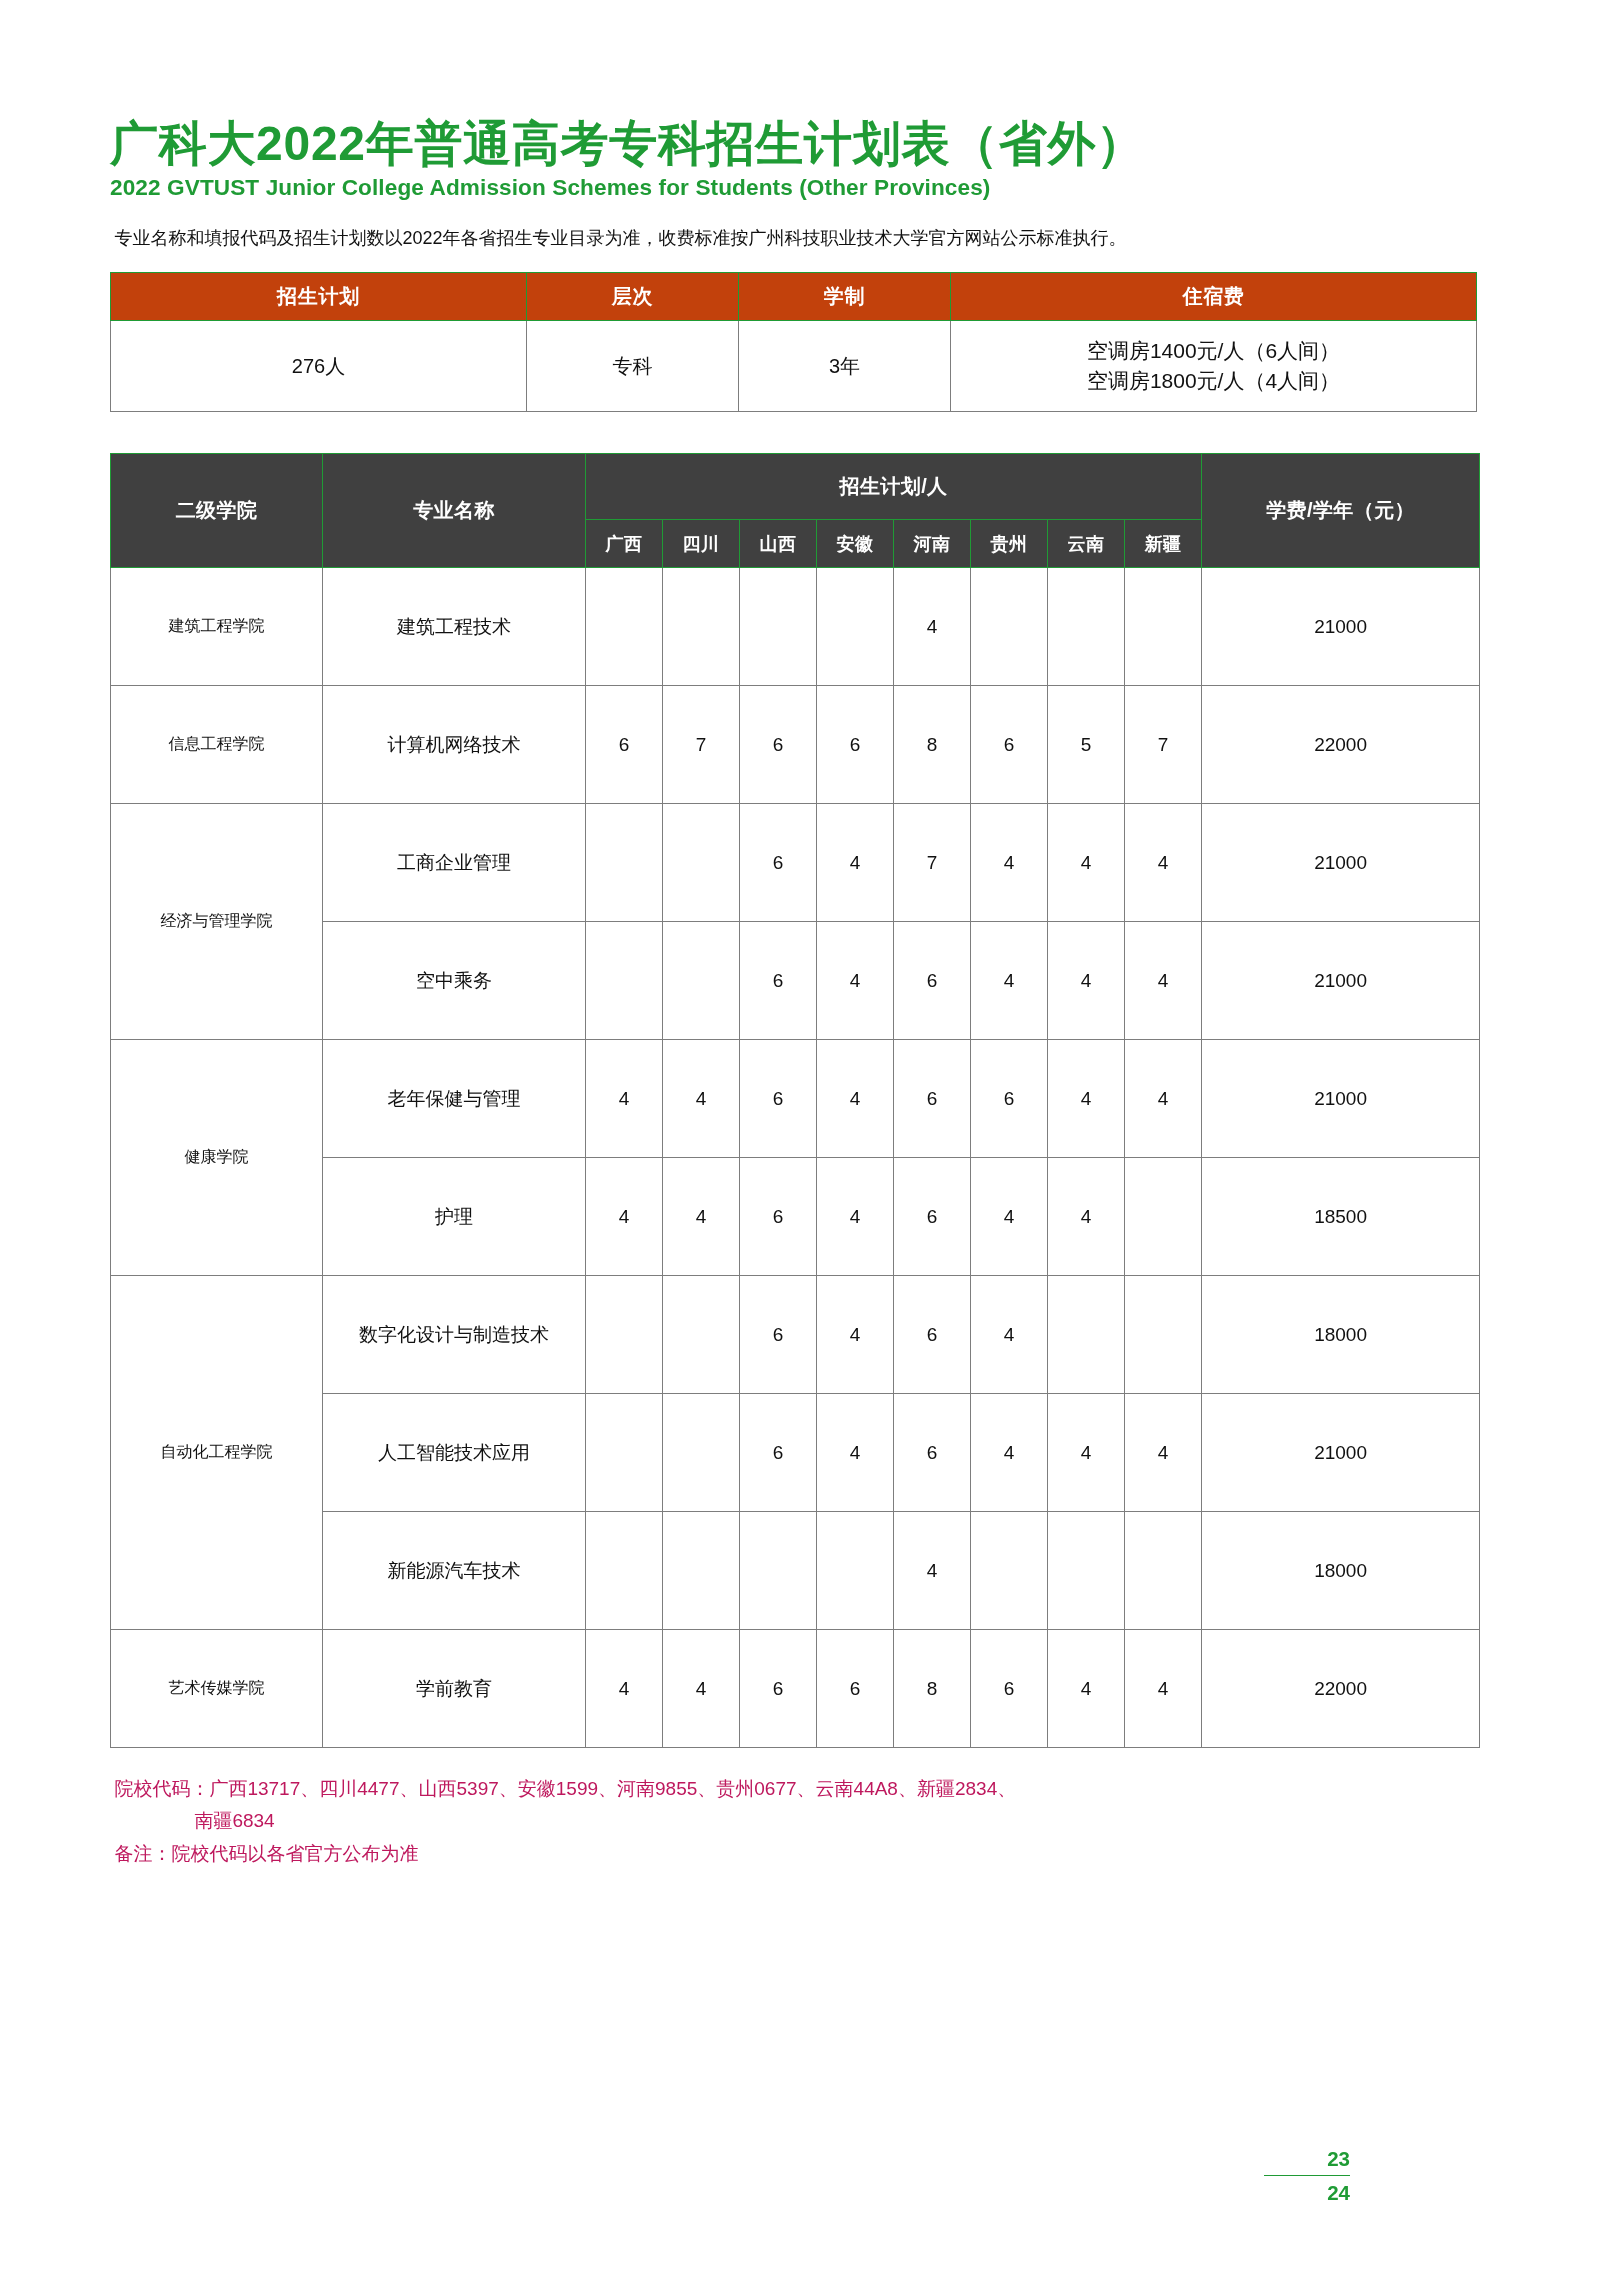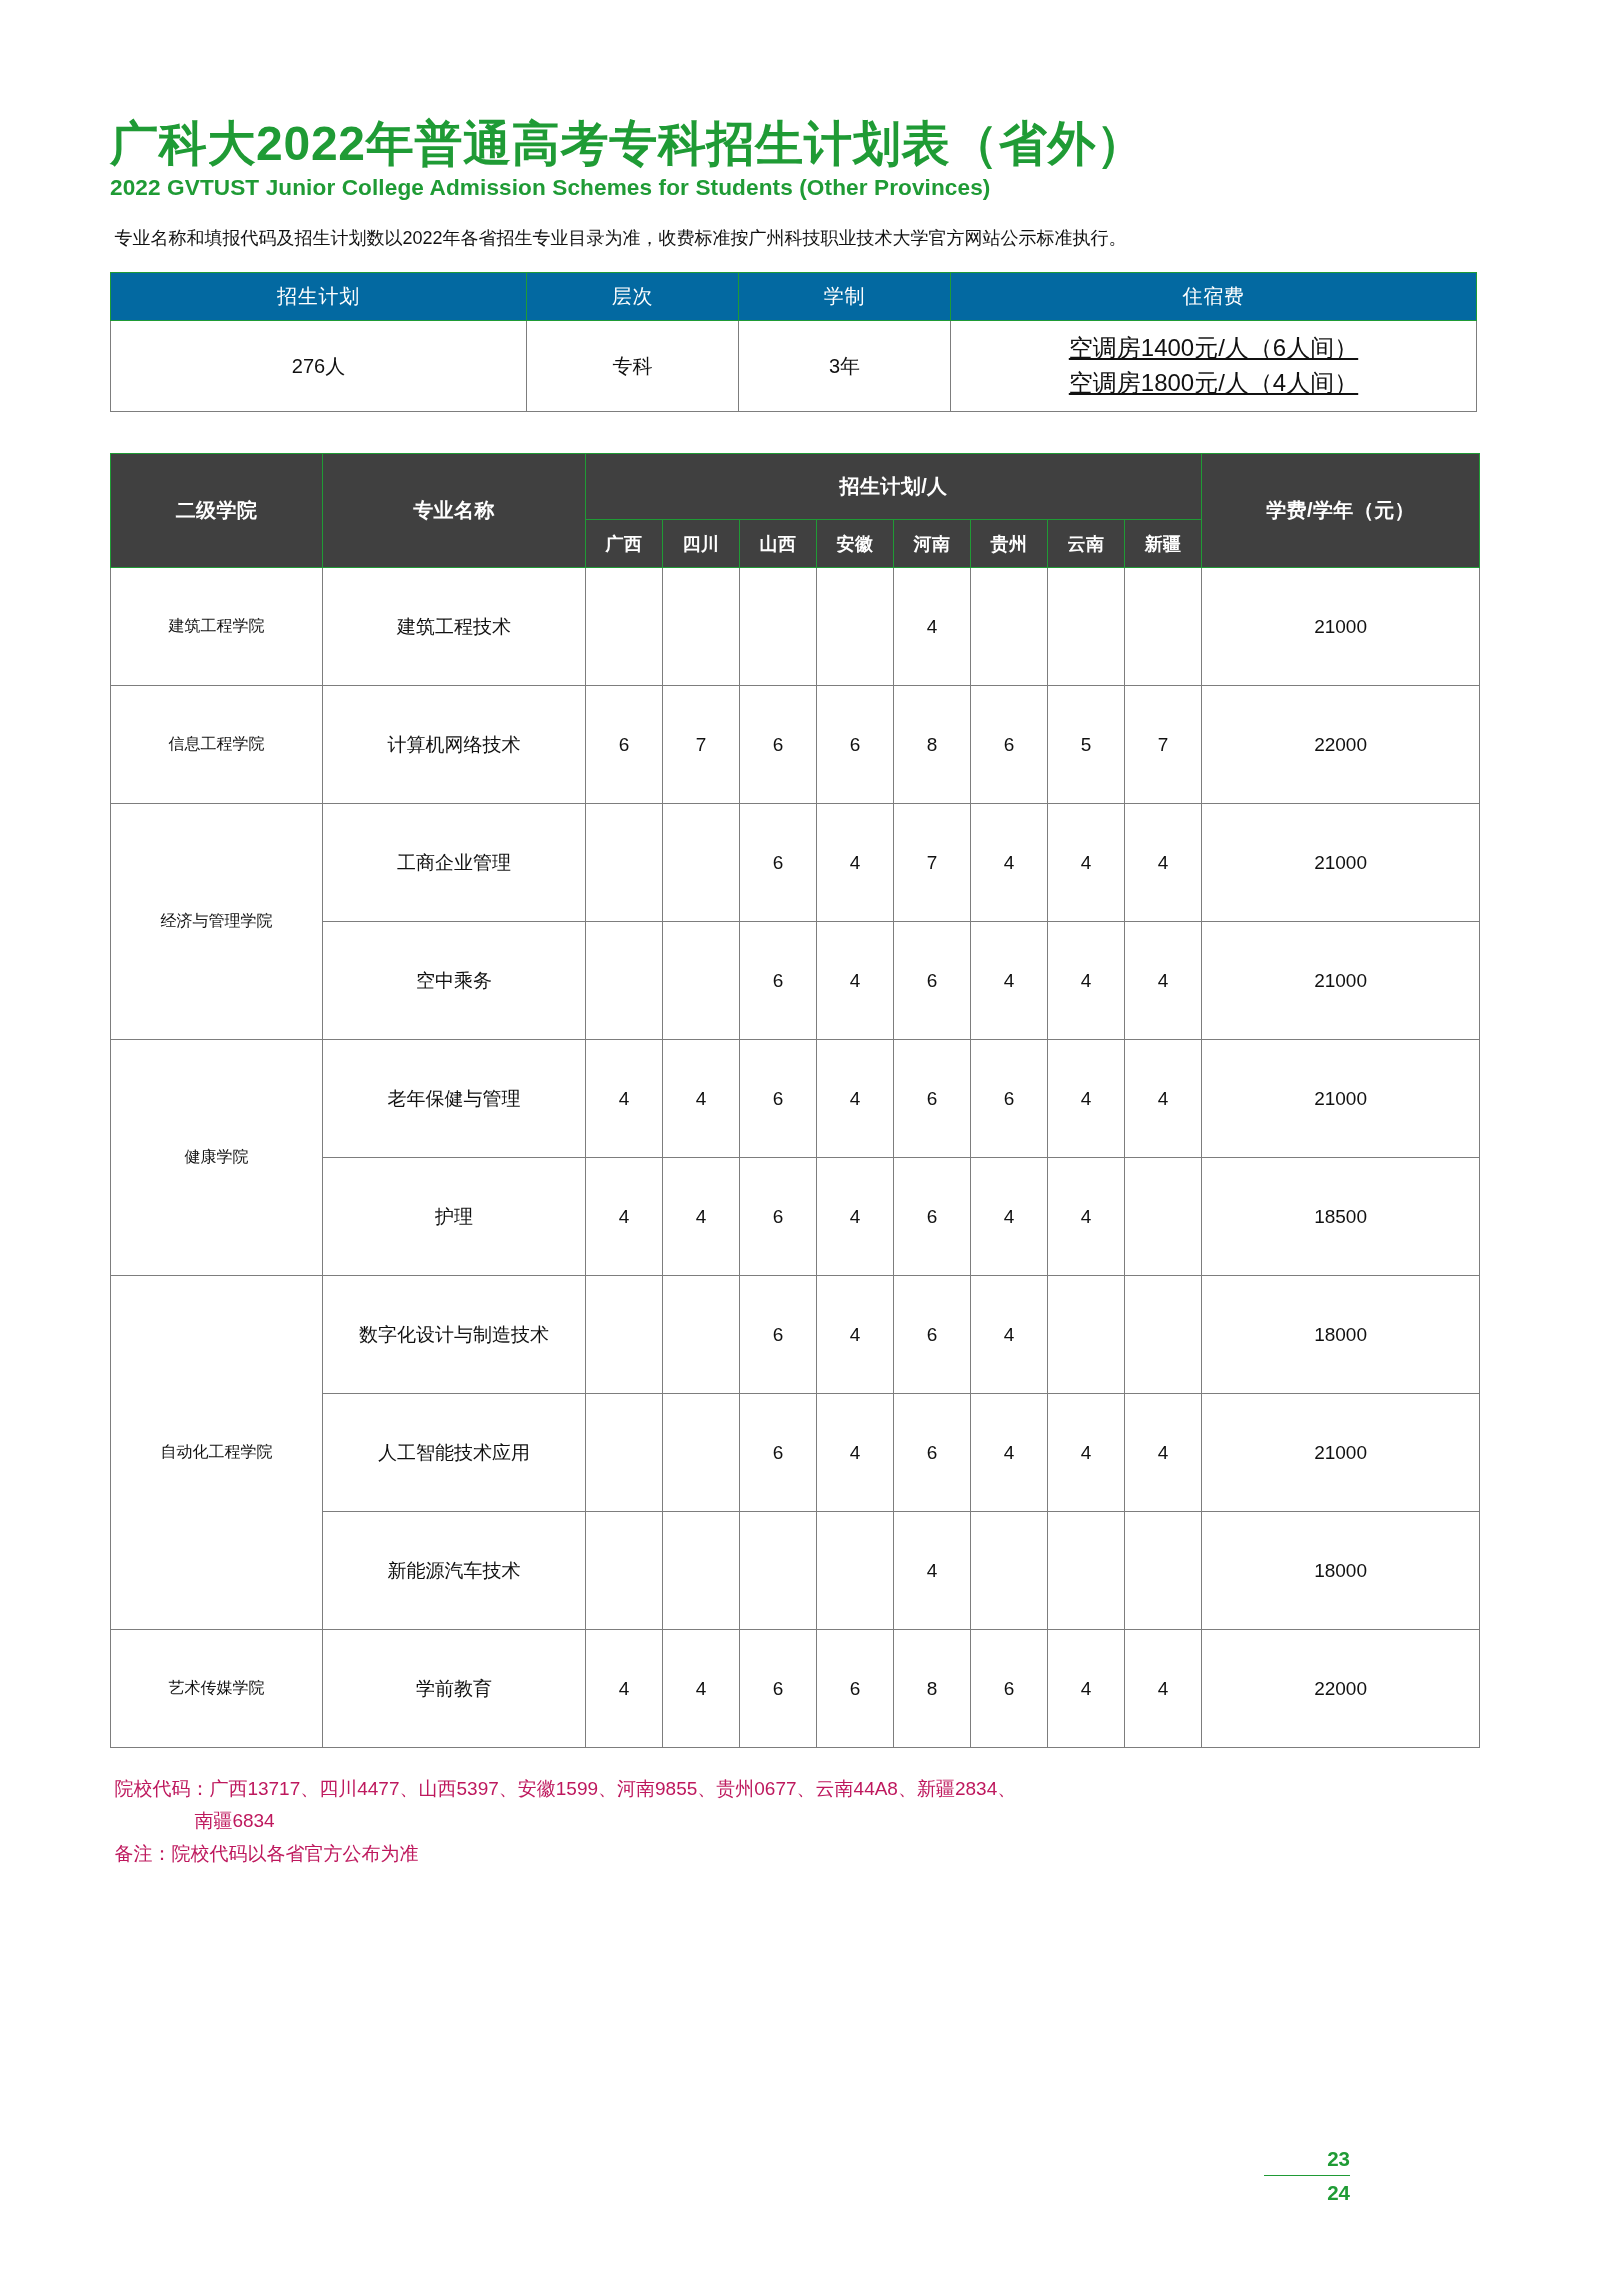--- a/index.html
+++ b/index.html
@@ -50,39 +50,38 @@
   }
   table {
     border-collapse: collapse;
     table-layout: fixed;
   }
   .summary-table {
     width: 1366px;
     margin-bottom: 41px;
   }
   .summary-table th {
-    background: #0369a1;
+    background: #c2410c;
     color: #fff;
     font-size: 20px;
-    font-weight: normal;
+    font-weight: bold;
     height: 45px;
     border: 0.7px solid #1F9B35;
     letter-spacing: 0.7px;
   }
   .summary-table td {
     border: 0.7px solid #7d7d7d;
     text-align: center;
     font-size: 20px;
     height: 88px;
     line-height: 1.45;
     color: #111;
   }
   .summary-table td.multi {
-    font-size: 24px;
-    text-decoration: underline;
+    font-size: 21px;
   }
   .plan-table {
     width: 1366px;
   }
   .plan-table th {
     background: #404040;
     color: #fff;
     font-weight: bold;
     border: 0.7px solid #1F9B35;
     letter-spacing: 0.4px;

